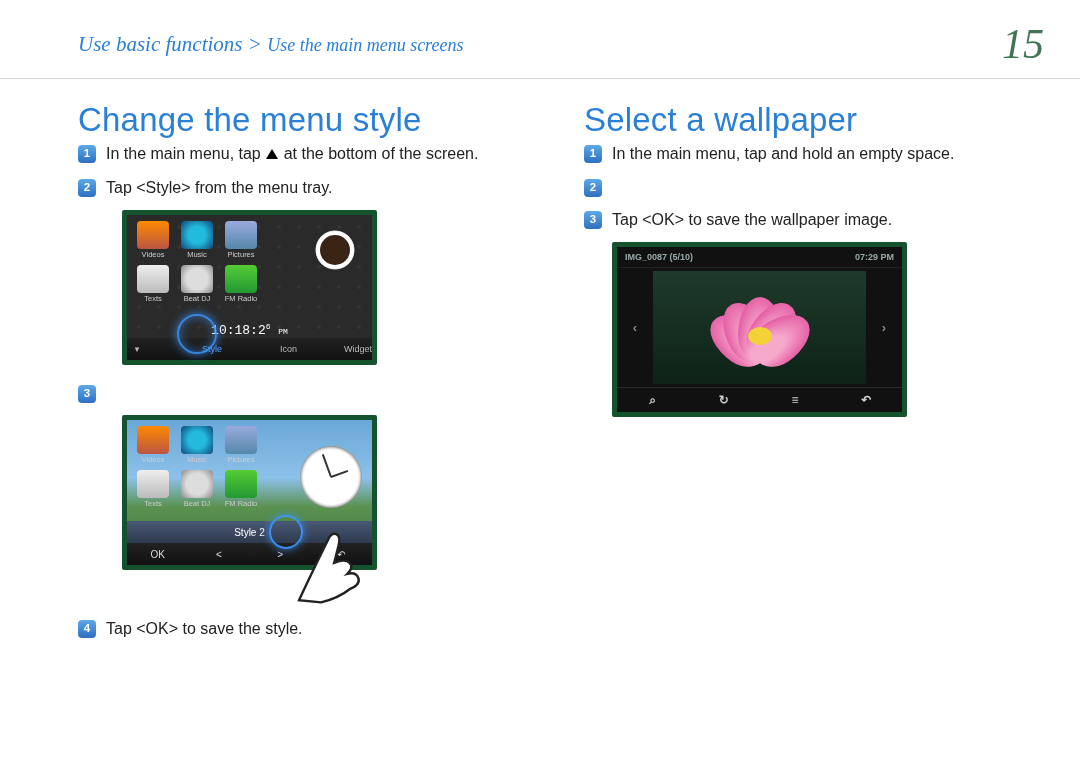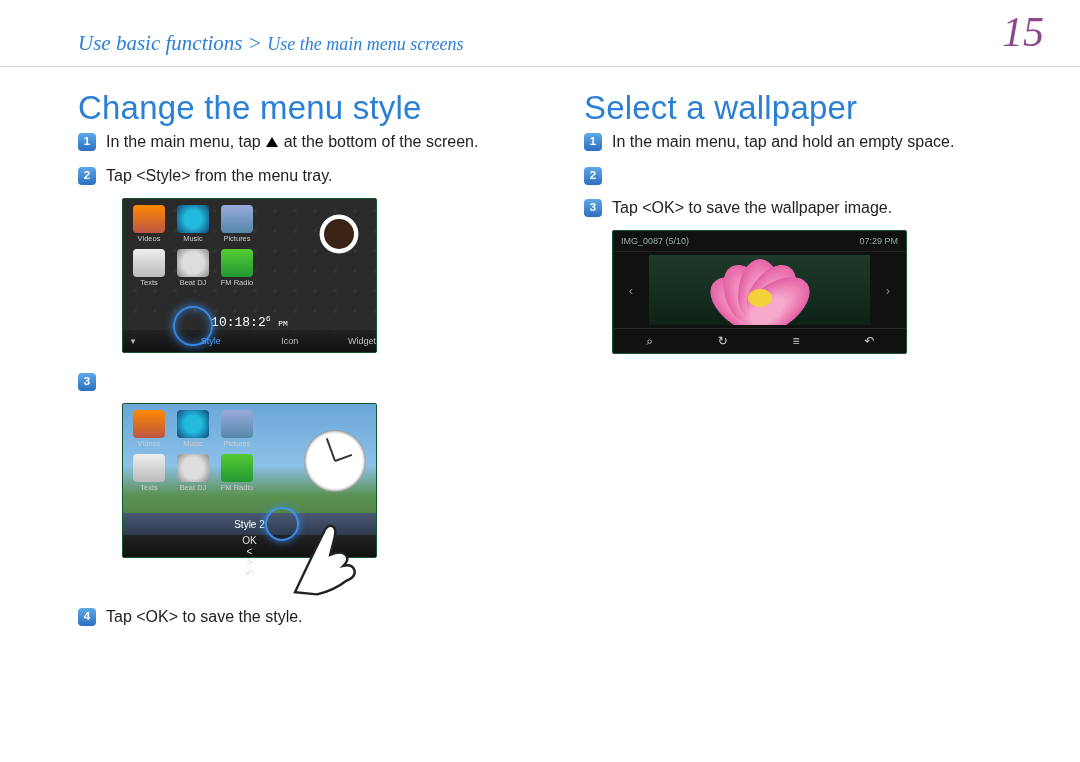--- a/index.html
+++ b/index.html
@@ -7,36 +7,36 @@
     width: 1080px;
     height: 762px;
     background: #ffffff;
     font-family: Arial, Helvetica, sans-serif;
     position: relative;
     overflow: hidden;
   }
   .header {
     display: flex;
     justify-content: space-between;
-    align-items: flex-end;
-    padding: 8px 36px 10px 78px;
+    align-items: center;
+    padding: 20px 36px 10px 78px;
   }
   .breadcrumb {
     font-family: Georgia, 'Times New Roman', serif;
     font-style: italic;
     color: #2a7fd6;
     font-size: 21px;
   }
   .breadcrumb .sub {
     font-size: 18px;
   }
   .page-number {
     font-family: Georgia, 'Times New Roman', serif;
     font-style: italic;
-    color: #701a75;
+    color: #14532d;
     font-size: 42px;
     font-weight: 300;
     opacity: 0.8;
   }
   .divider {
     height: 1px;
     background: #d6d6d6;
     margin: 0 0 22px 0;
   }
   .columns {
@@ -88,21 +88,21 @@
     vertical-align: baseline;
     margin: 0 1px;
   }
   .screenshot {
     margin: 6px 0 18px 44px;
   }
   
   .device {
     width: 255px;
     background: #1a1a1a;
-    border: 1px solid #14532d;
+    border: 5px solid #14532d;
     border-radius: 2px;
     color: #ddd;
     font-size: 9px;
     position: relative;
   }
   .device.d1 { height: 155px; }
   .dev-icons {
     display: flex;
     flex-wrap: wrap;
   }
@@ -203,41 +203,42 @@
     height: 22px;
     background: linear-gradient(#4a5a74,#2d3a4f);
     display: flex; align-items: center; justify-content: center;
     color: #fff; font-size: 10px;
   }
   .d2 .btray {
     position: absolute; left: 0; right: 0; bottom: 0;
     height: 22px;
     background: linear-gradient(#222,#111);
     display: flex; align-items: center;
-    color: #ddd; font-size: 10px; flex-direction: column;
+    color: #ddd; font-size: 10px;
   }
   .d2 .btray .bi { flex:1; text-align:center; }
   .pointer-hand {
     position: absolute;
     bottom: -44px; left: 150px;
     width: 110px; height: 110px;
   }
   .touch-ring {
     position: absolute;
     bottom: 16px; left: 142px;
     width: 34px; height: 34px; border-radius: 50%;
     border: 2px solid rgba(60,150,255,0.9);
     box-shadow: 0 0 8px rgba(60,150,255,0.8);
   }
 
   
   .device.d3 {
-    width: 295px; height: 124px;
+    width: 295px; height: 175px;
     background: #111;
     position: relative;
+    font-weight: bold;
   }
   .d3 .topbar {
     display: flex; justify-content: space-between;
     color: #9aa; font-size: 9px;
     padding: 5px 8px;
     border-bottom: 1px solid #222;
   }
   .d3 .img-area {
     position: absolute;
     left: 36px; right: 36px; top: 24px; bottom: 28px;

